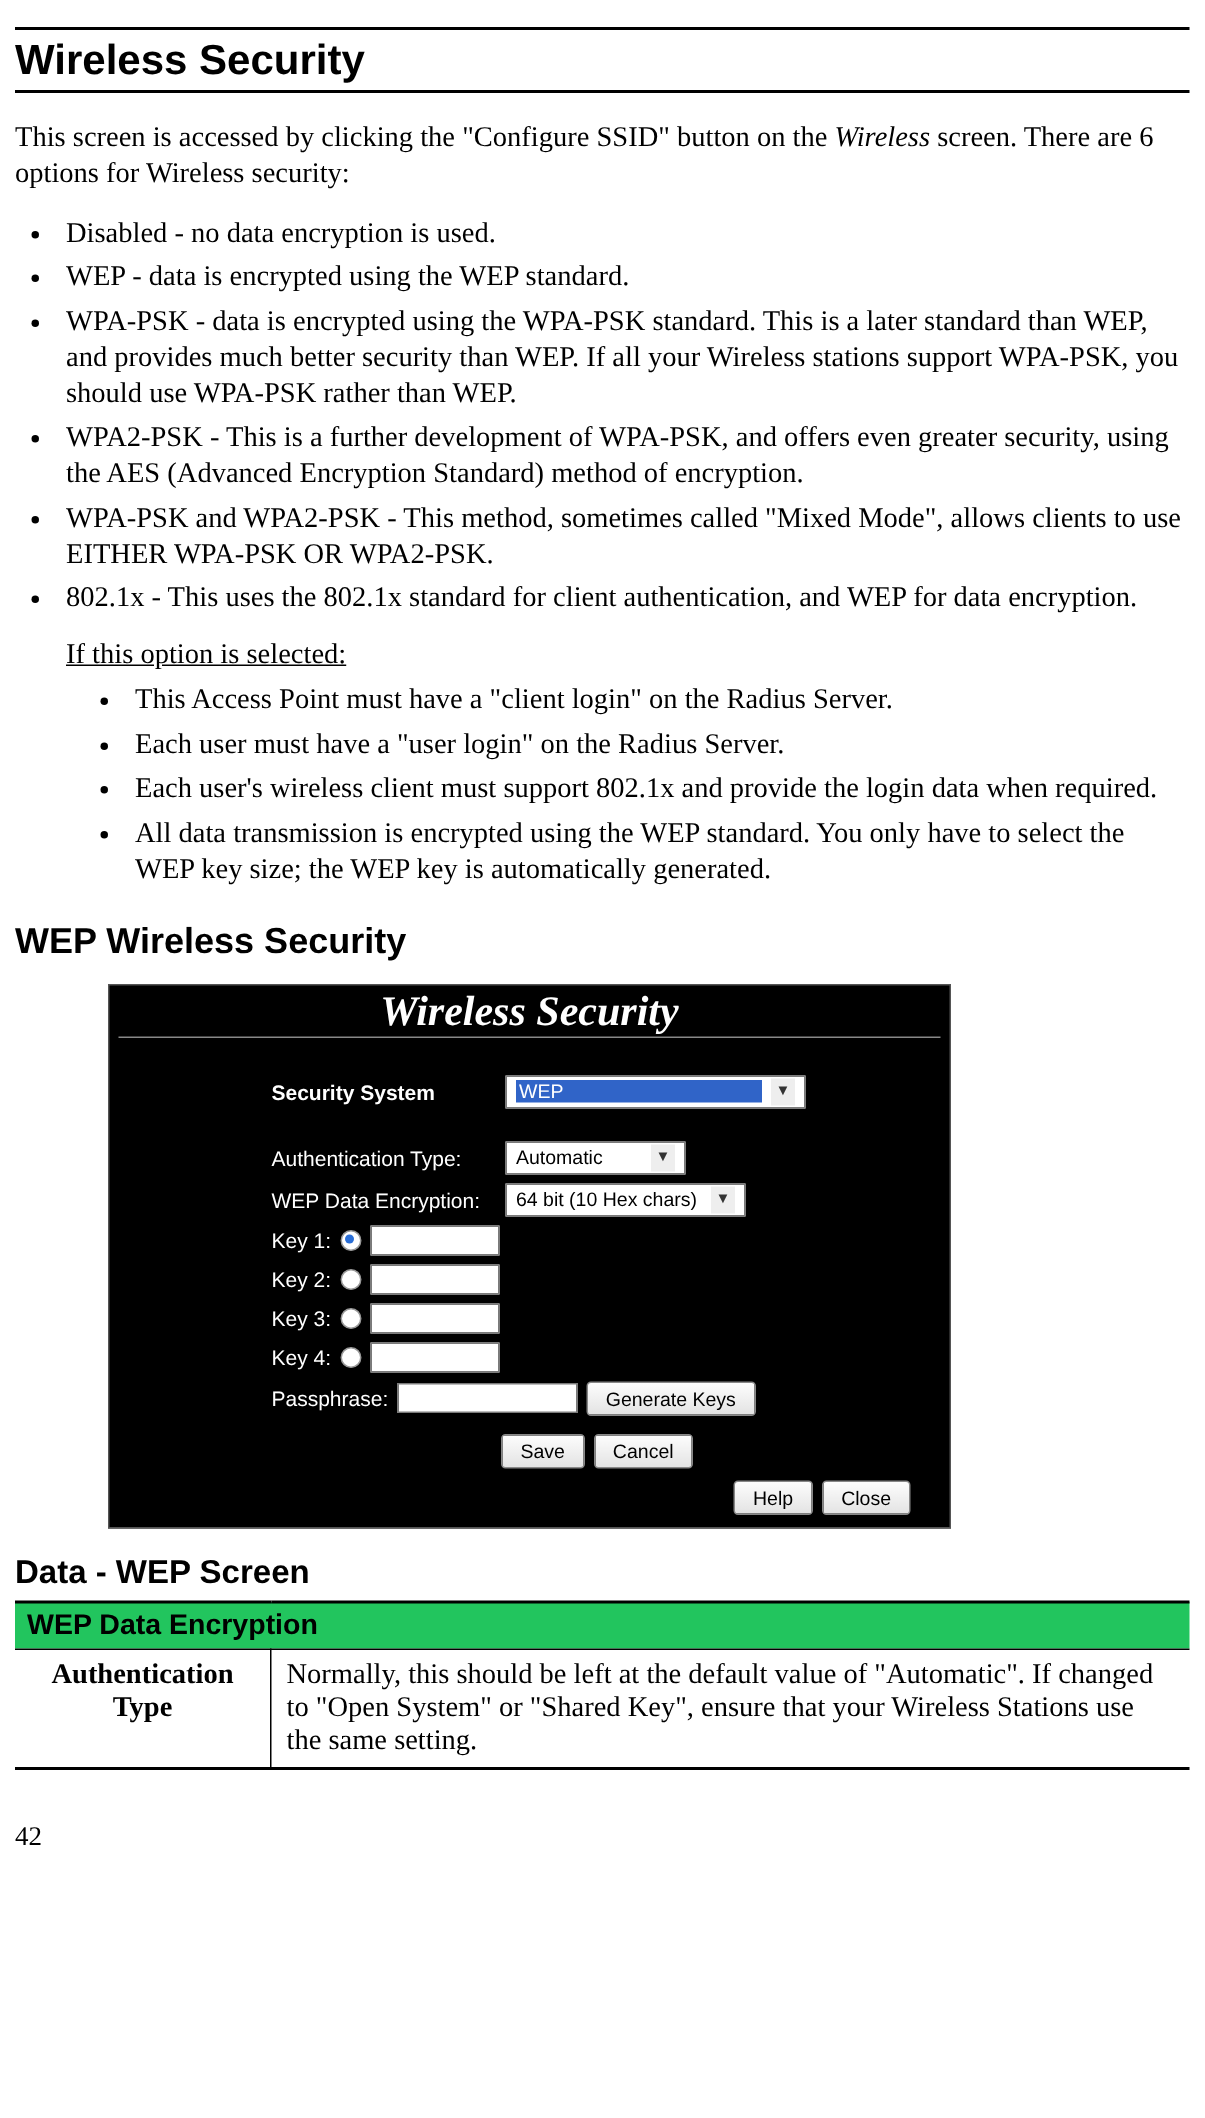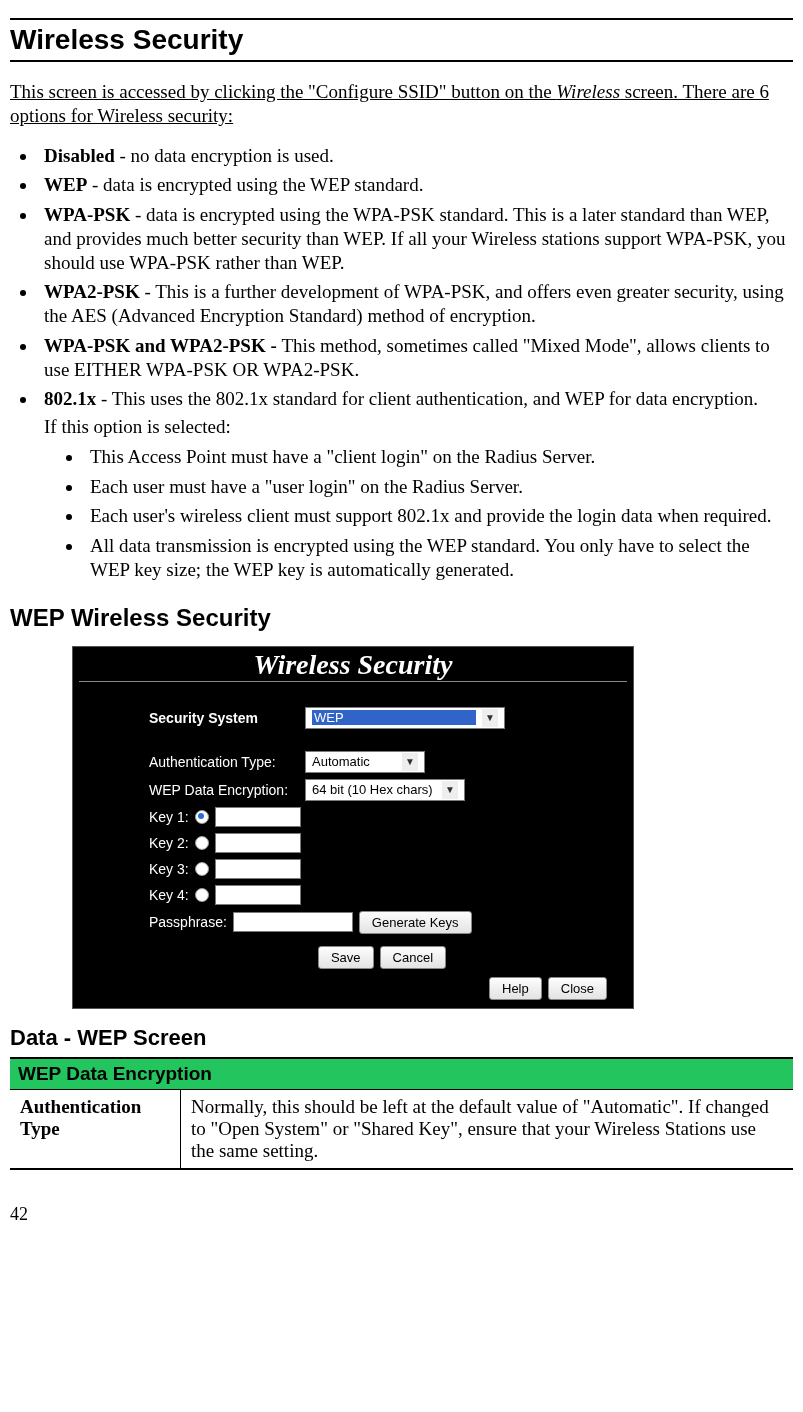--- a/index.html
+++ b/index.html
@@ -25,28 +25,28 @@
     font-size: 24px;
     font-weight: bold;
     margin: 22px 0 14px 0;
   }
   h3.tablehead {
     font-family: Arial, Helvetica, sans-serif;
     font-size: 22px;
     font-weight: bold;
     margin: 16px 0 6px 0;
   }
-  p.body { margin: 0 0 16px 0; line-height: 1.25; text-decoration: underline; }
+  p.body { margin: 0 0 16px 0; line-height: 1.25; }
   ul.top { margin: 0 0 0 0; padding-left: 28px; }
   ul.top > li { margin: 6px 0; line-height: 1.25; padding-left:6px; }
   ul.nested { margin: 6px 0 0 0; padding-left: 40px; list-style: disc; }
   ul.nested > li { margin: 6px 0; line-height: 1.25; padding-left:6px;}
-  .bold { font-weight: bold; }
+  .bold { font-weight: normal; }
   .italic { font-style: italic; }
-  .indent-note { margin: 4px 0 6px 34px; }
+  .indent-note { margin: 14px 0 6px 34px; text-decoration: underline; }
 
   
   .screenshot {
     width: 560px;
     background: #000;
     border: 1px solid #555;
     margin: 0 auto 8px 62px;
     padding-bottom: 8px;
     font-family: Arial, Helvetica, sans-serif;
   }
@@ -54,21 +54,21 @@
     color: #fff;
     font-family: "Times New Roman", Times, serif;
     font-size: 28px;
     font-weight: bold;
     font-style: italic;
     text-align: center;
     padding: 2px 0 0 0;
     border-bottom: 1px solid #888;
     margin: 0 6px 8px 6px;
   }
-  .ss-body { color: #fff; font-size: 14px; padding: 0 18px 0 76px; margin-top: 25px; }
+  .ss-body { color: #fff; font-size: 14px; padding: 0 18px 0 108px; margin-top: 25px; }
   .ss-row { display: flex; align-items: center; margin: 6px 0; gap: 6px; }
   .ss-label { color: #fff; font-size: 14px; min-width: 150px; }
   .ss-label.bold { font-weight: bold; }
   .ss-select {
     display: inline-flex; align-items: center; justify-content: space-between;
     background: #fff; color: #000; border: 1px solid #7a7a7a;
     height: 22px; padding: 0 6px; font-size: 13px; min-width: 120px;
     box-sizing: border-box;
   }
   .ss-select .ss-sel-text { flex: 1; color:#000; }
@@ -106,21 +106,21 @@
   }
   table.datagrid th.group {
     background:#22c55e; font-family: Arial, Helvetica, sans-serif;
     font-weight:bold; text-align:left; padding:4px 8px;
     border-bottom:1px solid #000; font-size:19px;
   }
   table.datagrid td {
     padding:6px 10px; vertical-align:top; font-size:19px;
   }
   table.datagrid td.left {
-    border-right:1px solid #000; font-weight:bold; width:150px;
+    border-right:1px solid #000; font-weight:bold; width:150px;text-align:center;
   }
   .pagenum { text-align:left; font-size:18px; margin-top:34px; padding-right:4px;}
 </style>
 </head>
 <body>
 
 <h1 class="section">Wireless Security</h1>
 
 <p class="body">
   <span>This screen is accessed by clicking the "Configure SSID" button on the </span><span class="italic">Wireless</span><span> screen. There are 6 options for Wireless security:</span>

